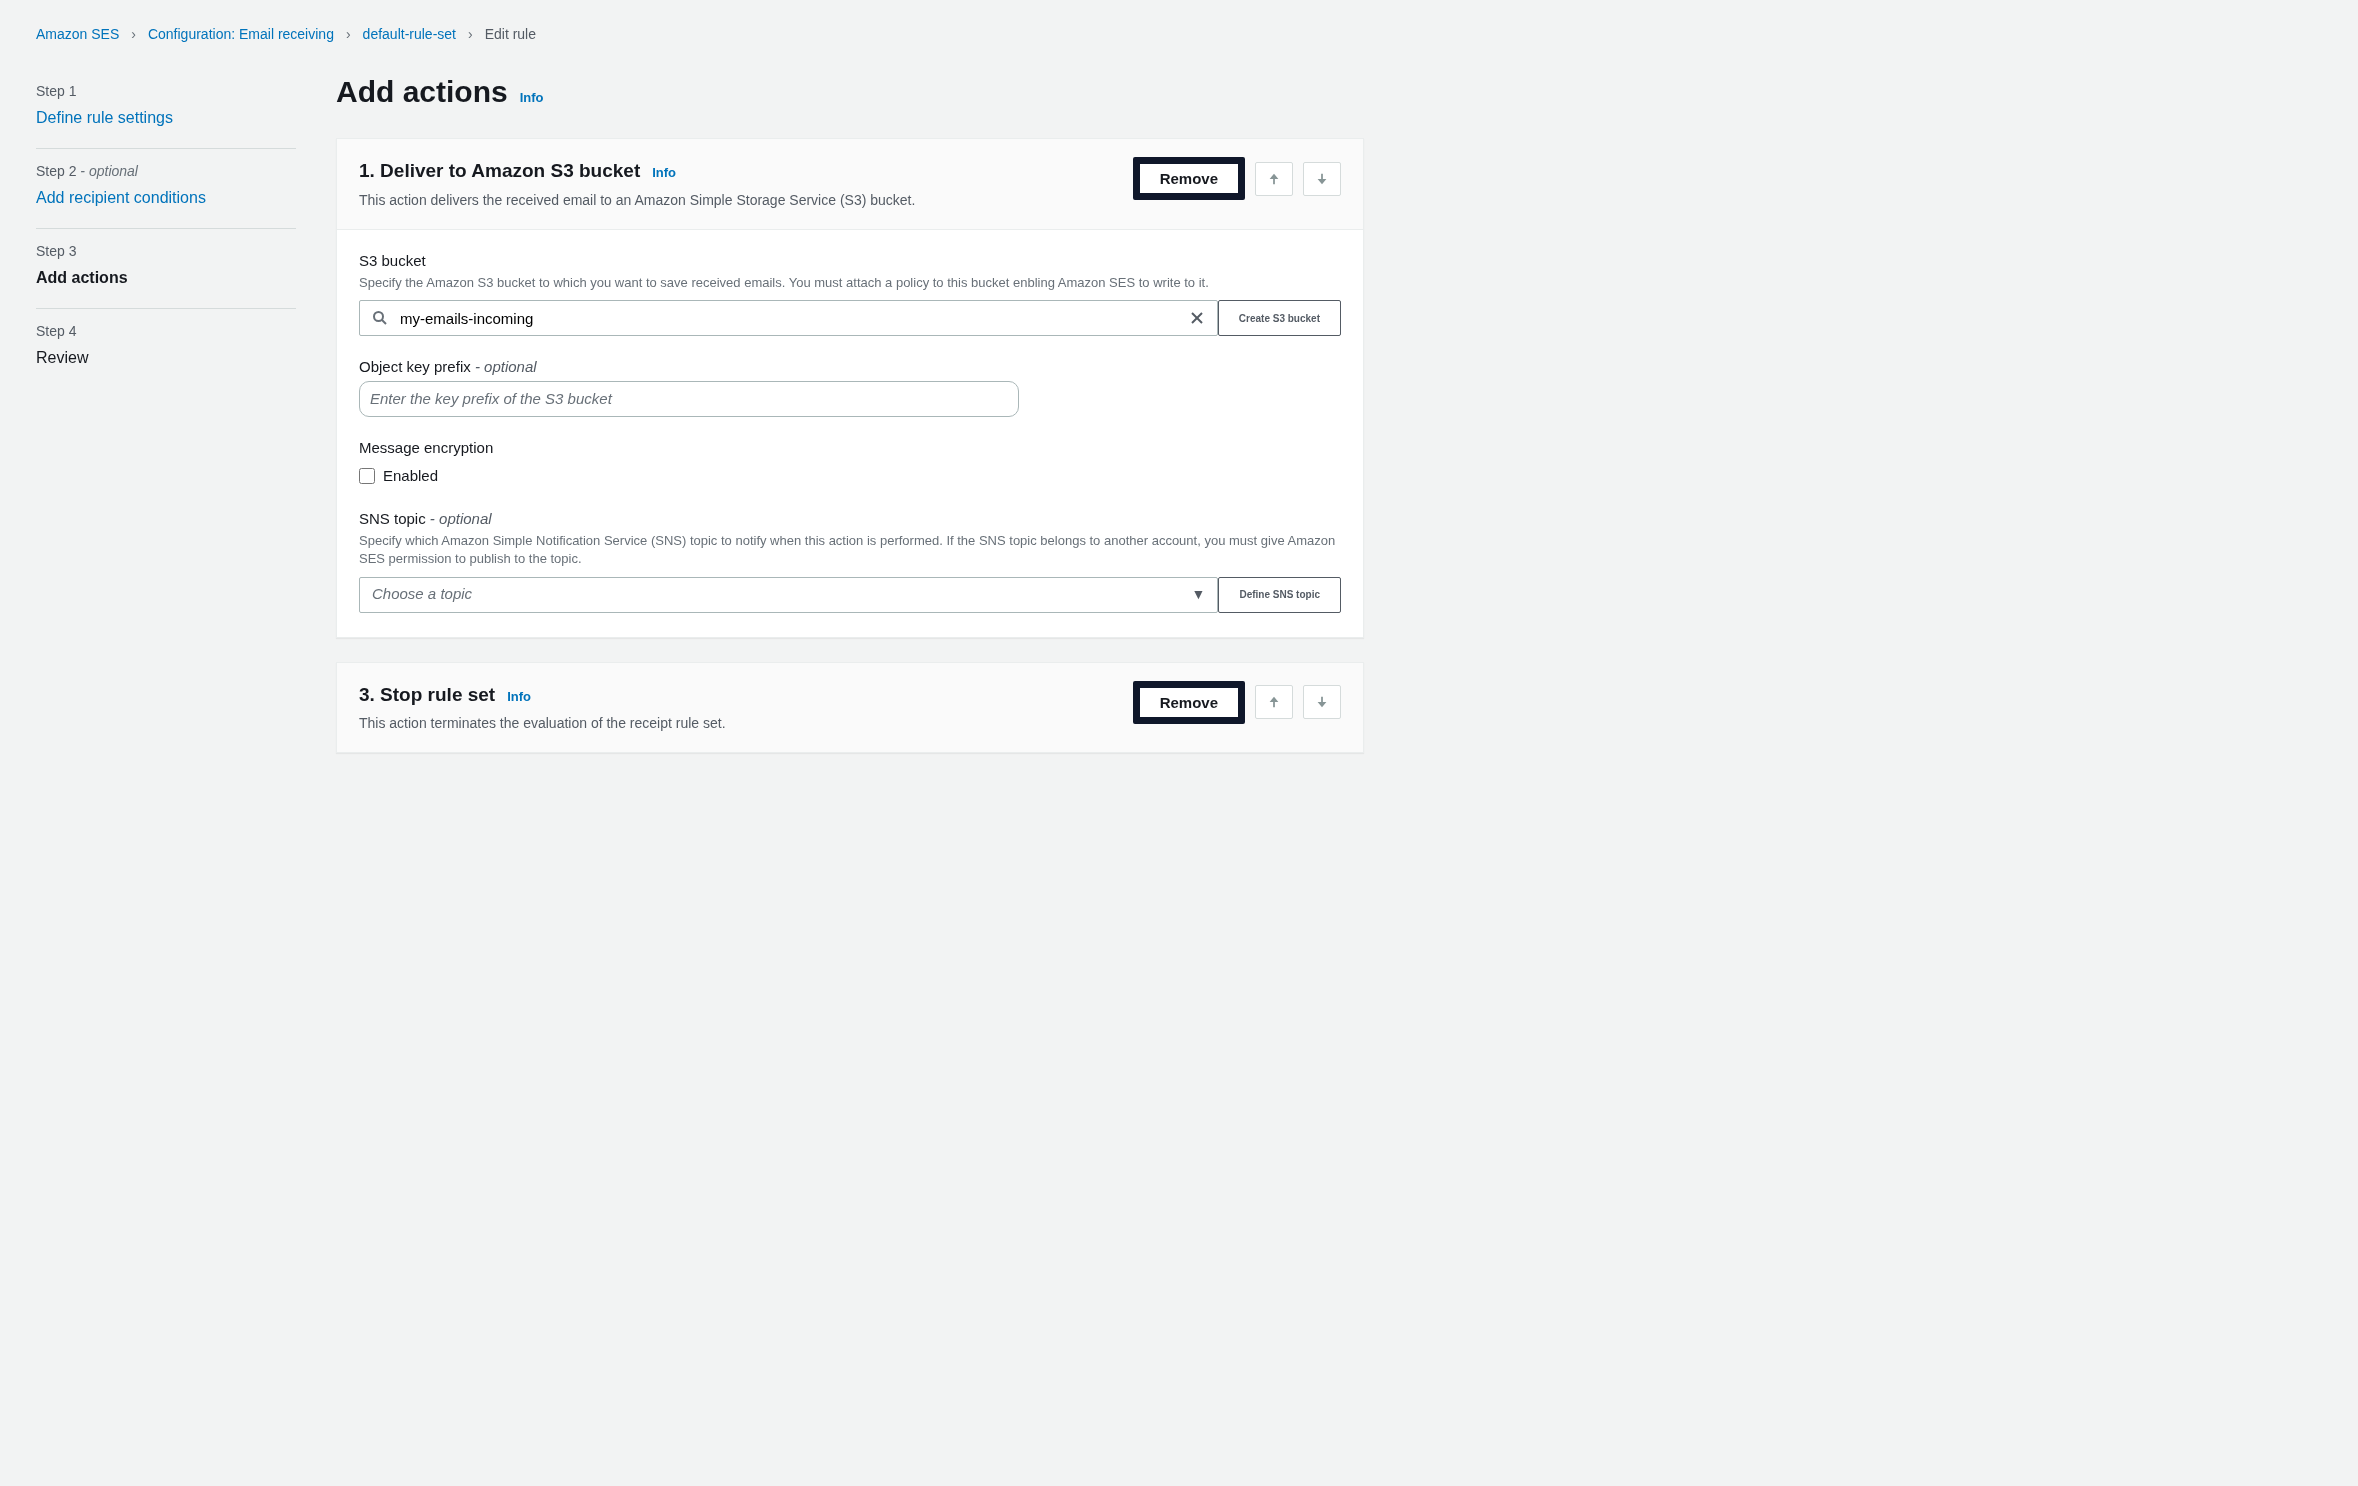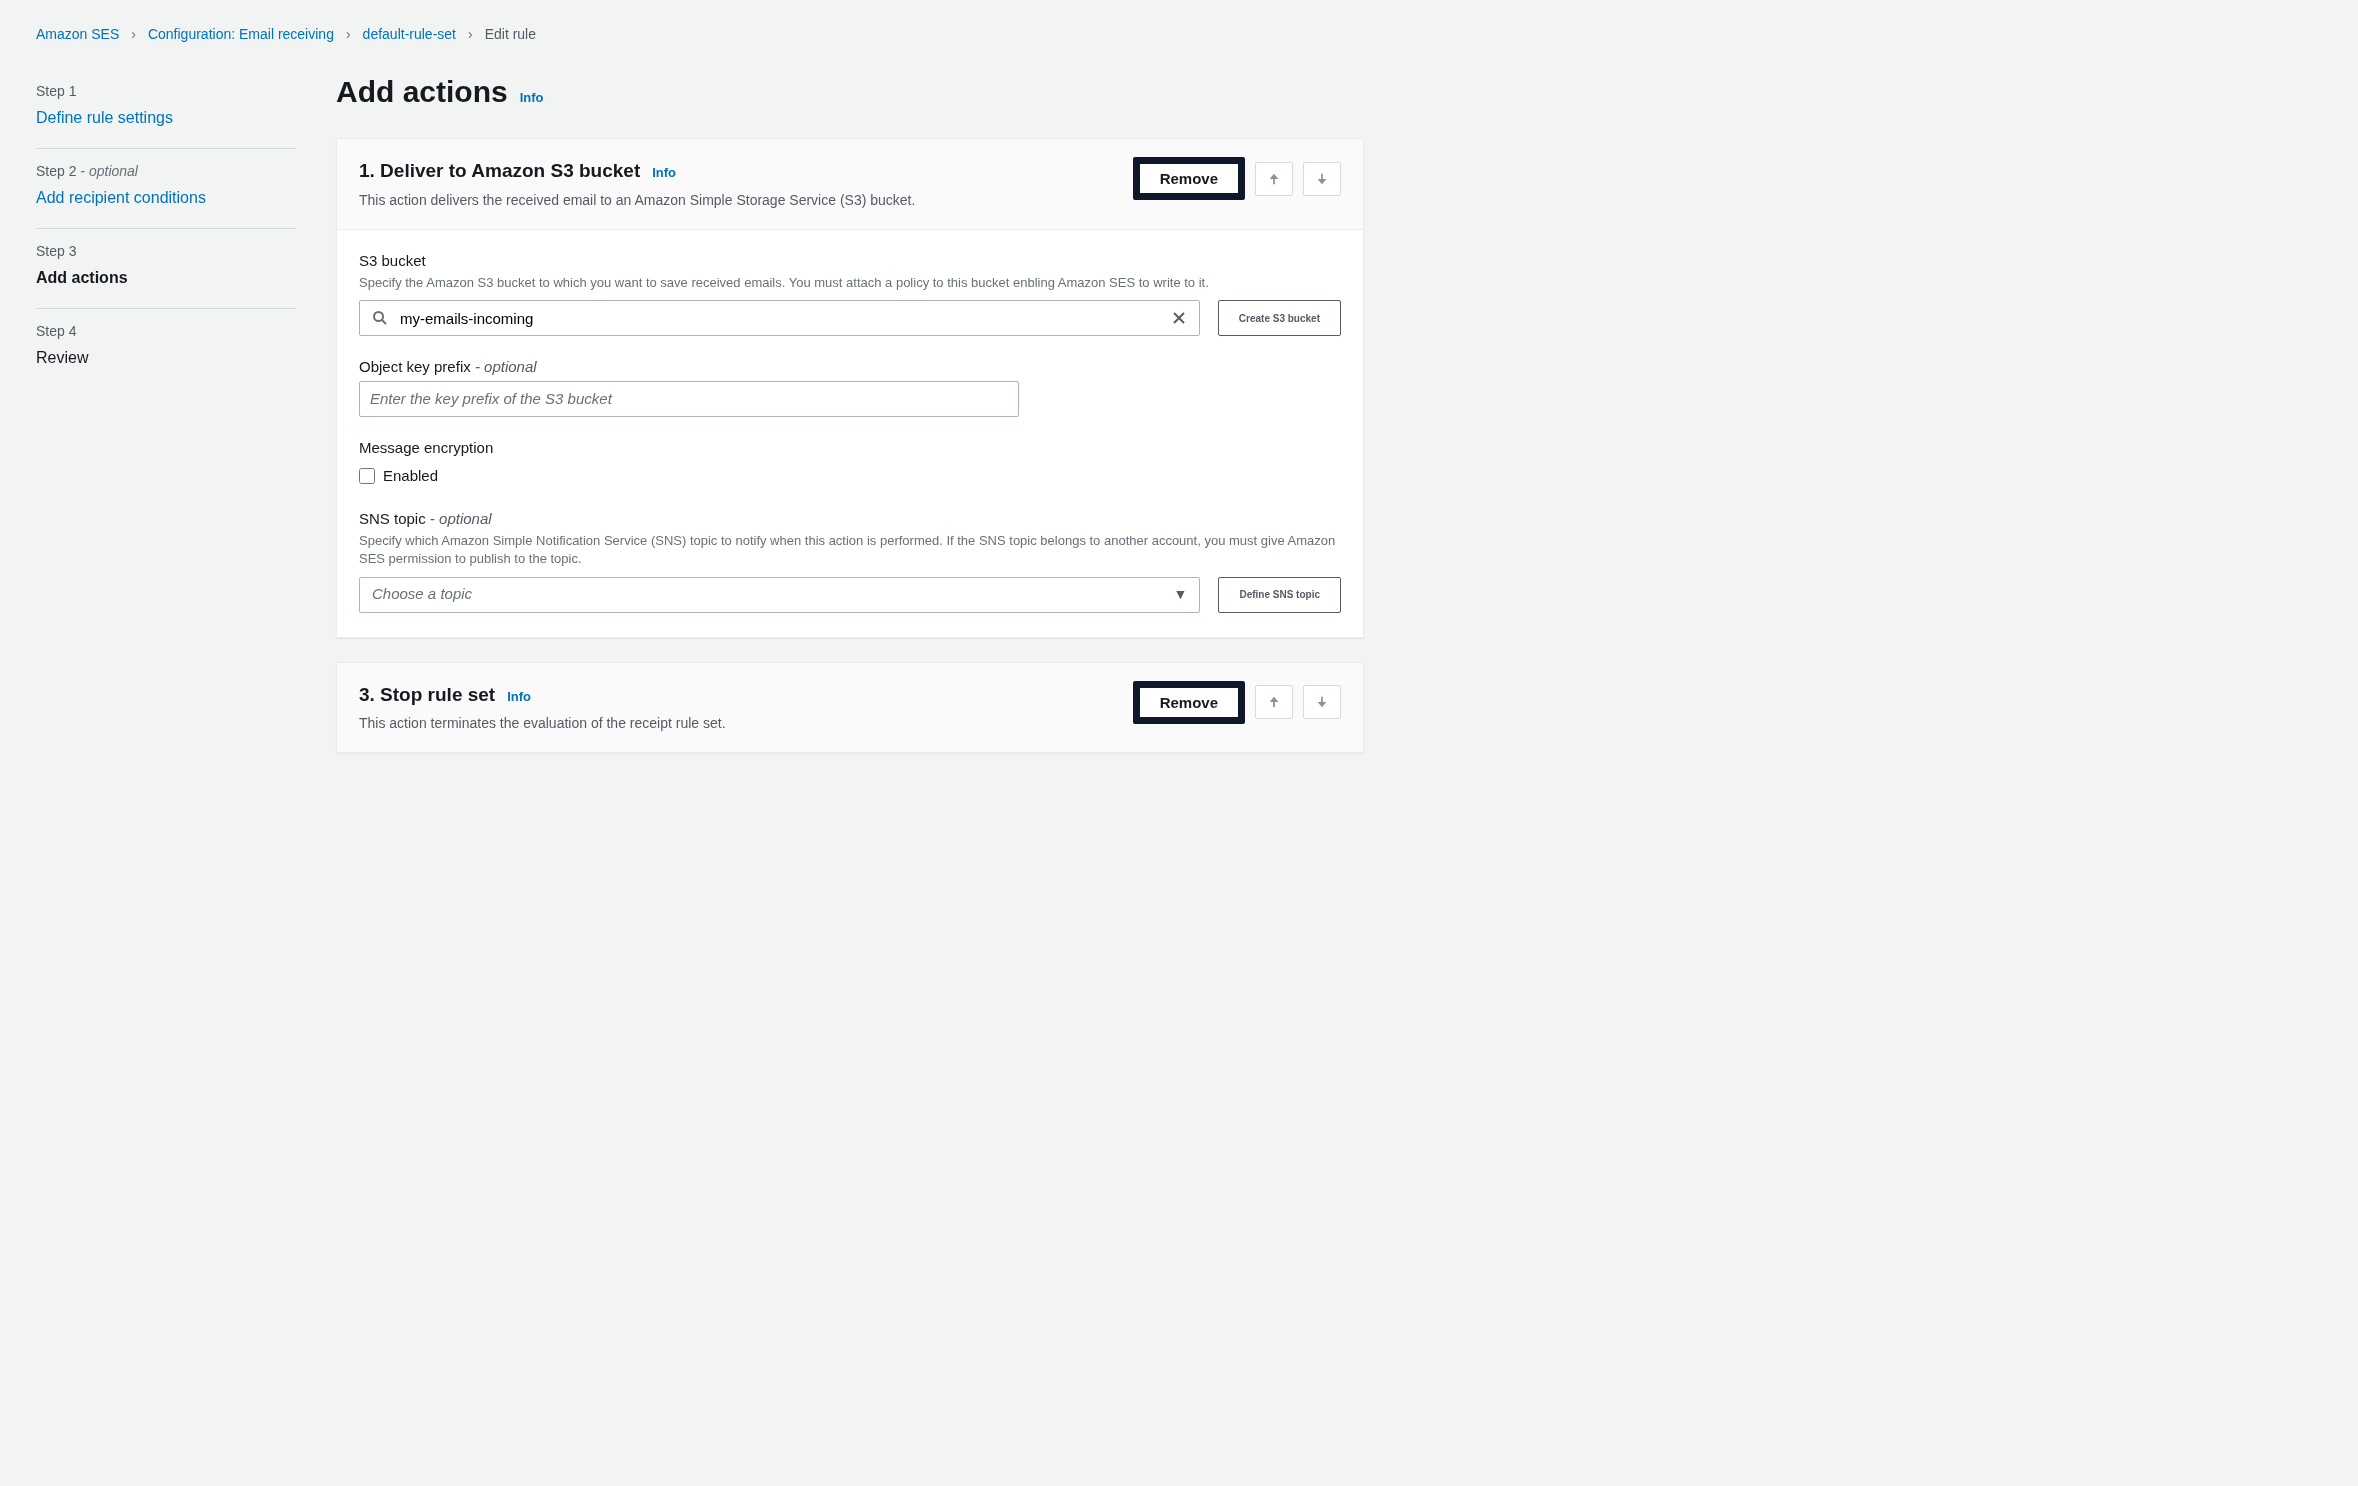--- a/index.html
+++ b/index.html
@@ -180,21 +180,21 @@
       color: #545b64;
     }
     .field-hint {
       font-size: 13px;
       color: #687078;
       margin-bottom: 8px;
       line-height: 1.4;
     }
     .field-row {
       display: flex;
-      gap: 18px;
+      gap: 0;
       align-items: stretch;
       justify-content: space-between;
     }
     .input-wrap {
       flex: 1;
       position: relative;
       display: flex;
       align-items: center;
       border: 1px solid #aab7b8;
       border-radius: 2px;
@@ -220,21 +220,21 @@
       padding: 0 12px;
       color: #545b64;
       cursor: pointer;
       display: flex;
       align-items: center;
     }
     .text-input {
       width: 100%;
       max-width: 660px;
       border: 1px solid #aab7b8;
-      border-radius: 2px;
+      border-radius: 10px;
       padding: 7px 10px;
       font-size: 15px;
       font-family: inherit;
       font-style: italic;
       color: #c2410c;
       height: 36px;
     }
     .text-input::placeholder {
       color: #687078;
       font-style: italic;

